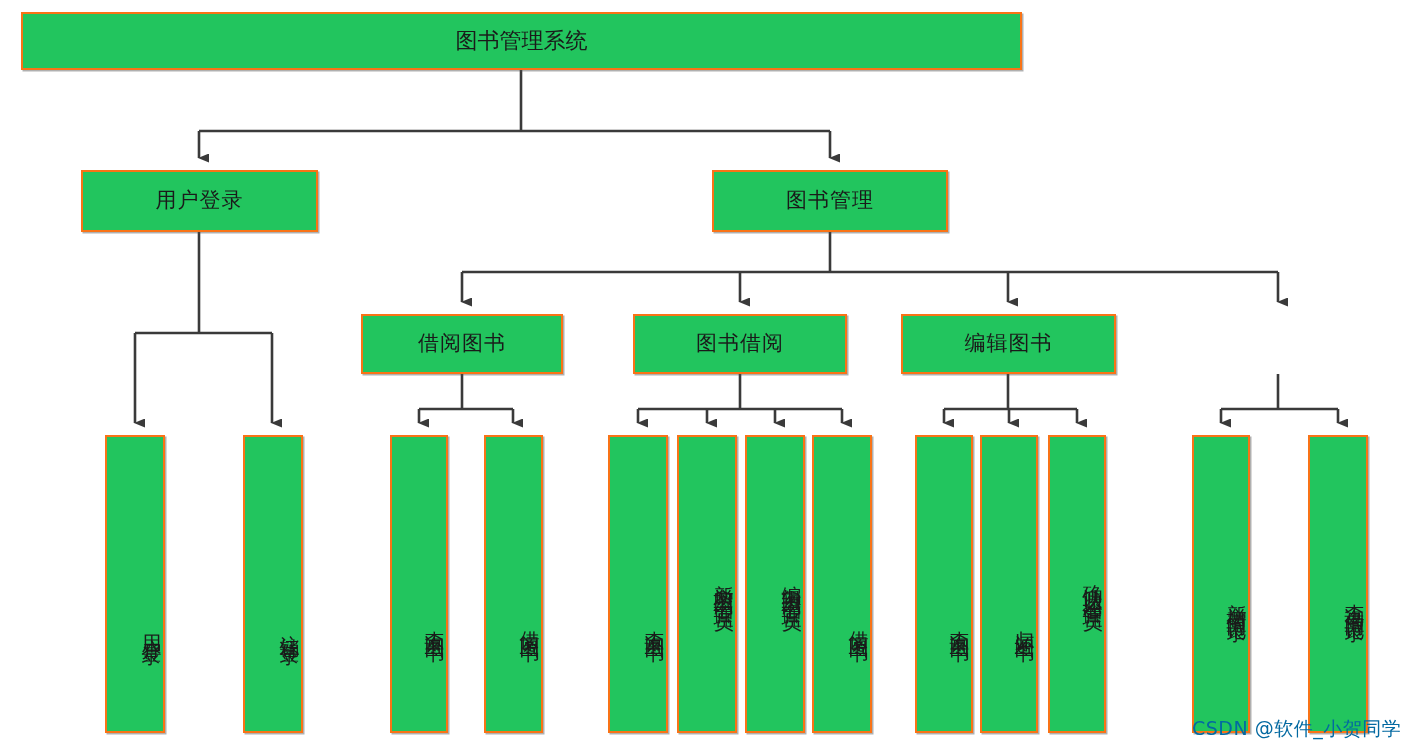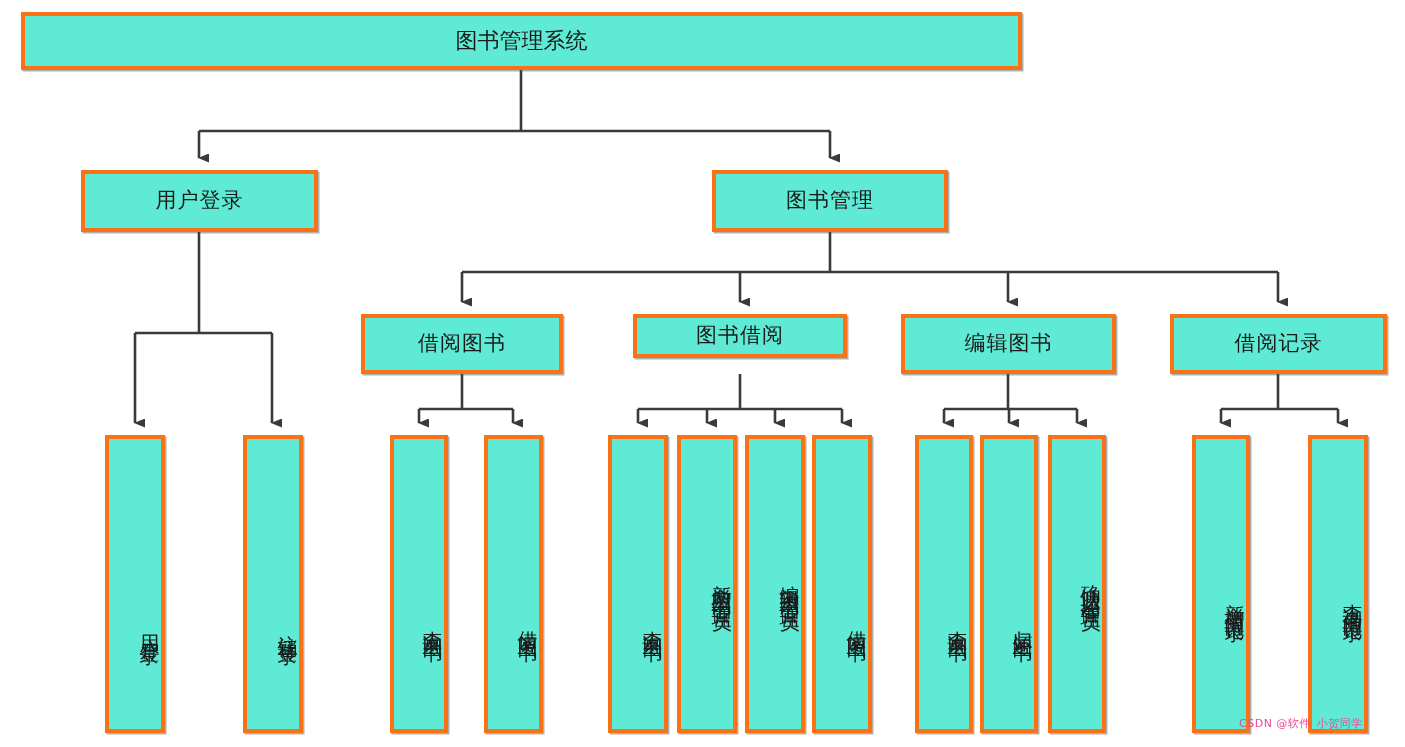--- a/index.html
+++ b/index.html
@@ -21,22 +21,22 @@
     position: absolute;
     left: 0;
     top: 0;
     width: 1405px;
     height: 747px;
     pointer-events: none;
   }
   .node {
     position: absolute;
     box-sizing: border-box;
-    border: 4px solid #f97316;
-    background: #5eead4;
+    border: 2px solid #f97316;
+    background: #22c55e;
     display: flex;
     align-items: center;
     justify-content: center;
     color: #1a1a1a;
     box-shadow: 1.5px 1.5px 0 rgba(80,80,80,0.45);
   }
   .node.h {
     font-size: 21px;
     letter-spacing: 1px;
     line-height: 1.2;
@@ -49,26 +49,25 @@
     text-orientation: upright;
     font-size: 20px;
     letter-spacing: 4px;
     line-height: 1.15;
     padding-top: 6px;
     align-items: flex-start;
     justify-content: center;
   }
   .wm {
     position: absolute;
-    color: #ec4899;
-    font-size: 11px;
+    color: #0369a1;
+    font-size: 19px;
     letter-spacing: 0.5px;
     white-space: nowrap;
     user-select: none;
-    padding-left: 47px;
   }
 </style>
 </head>
 <body>
 
 <div id="canvas">
 
   <svg id="wires" viewBox="0 0 1405 747" xmlns="http://www.w3.org/2000/svg">
     <defs>
       <marker id="arrow" markerWidth="9" markerHeight="11" refX="4.5" refY="10" orient="auto" markerUnits="userSpaceOnUse">
@@ -126,28 +125,25 @@
   <div class="node h" style="left:81px;top:170px;width:237px;height:62px;">
     <span>用户登录</span>
   </div>
   <div class="node h" style="left:712px;top:170px;width:236px;height:62px;">
     <span>图书管理</span>
   </div>
 
   <div class="node h" style="left:361px;top:314px;width:202px;height:60px;">
     <span>借阅图书</span>
   </div>
-  <div class="node h" style="left:633px;top:314px;width:214px;height:44px;">
+  <div class="node h" style="left:633px;top:314px;width:214px;height:60px;">
     <span>图书借阅</span>
   </div>
   <div class="node h" style="left:901px;top:314px;width:215px;height:60px;">
     <span>编辑图书</span>
-  </div>
-  <div class="node h" style="left:1170px;top:314px;width:217px;height:60px;">
-    <span>借阅记录</span>
   </div>
 
   <div class="node v" style="left:105px;top:435px;width:60px;height:298px;padding-top:86px;">
     <span>用户登录</span>
   </div>
   <div class="node v" style="left:243px;top:435px;width:60px;height:298px;padding-top:86px;">
     <span>注销登录</span>
   </div>
 
   <div class="node v" style="left:390px;top:435px;width:58px;height:298px;padding-top:78px;">

